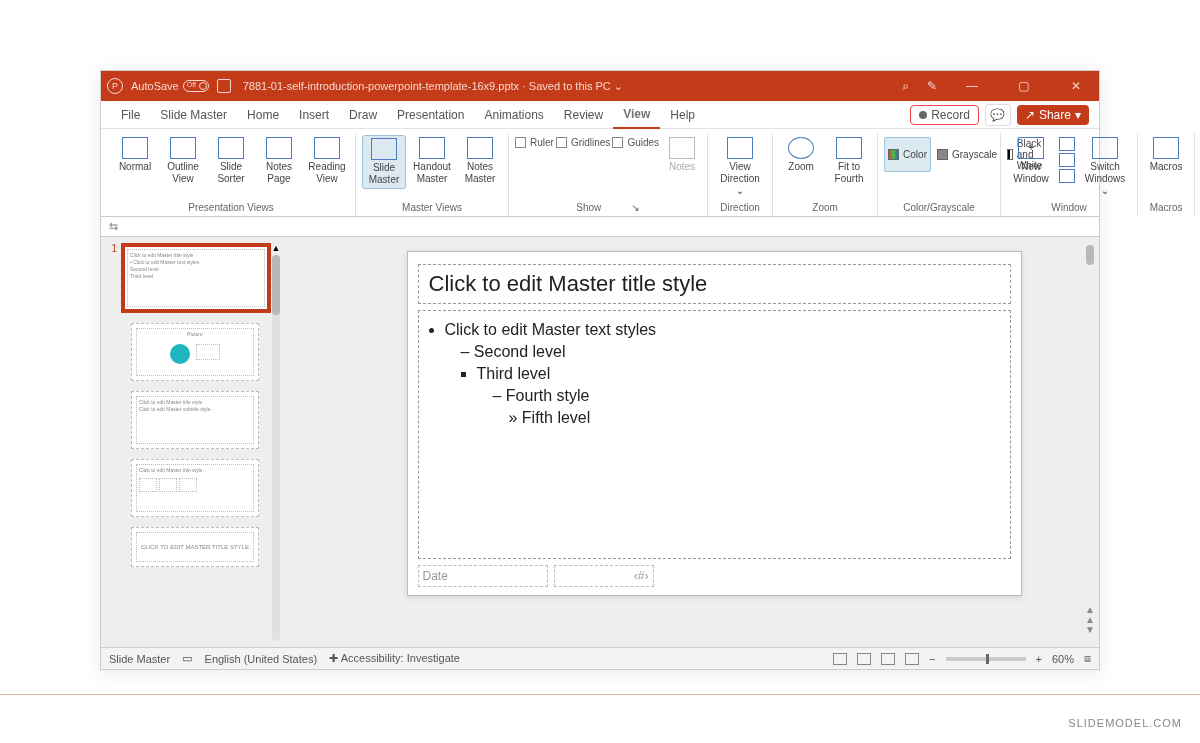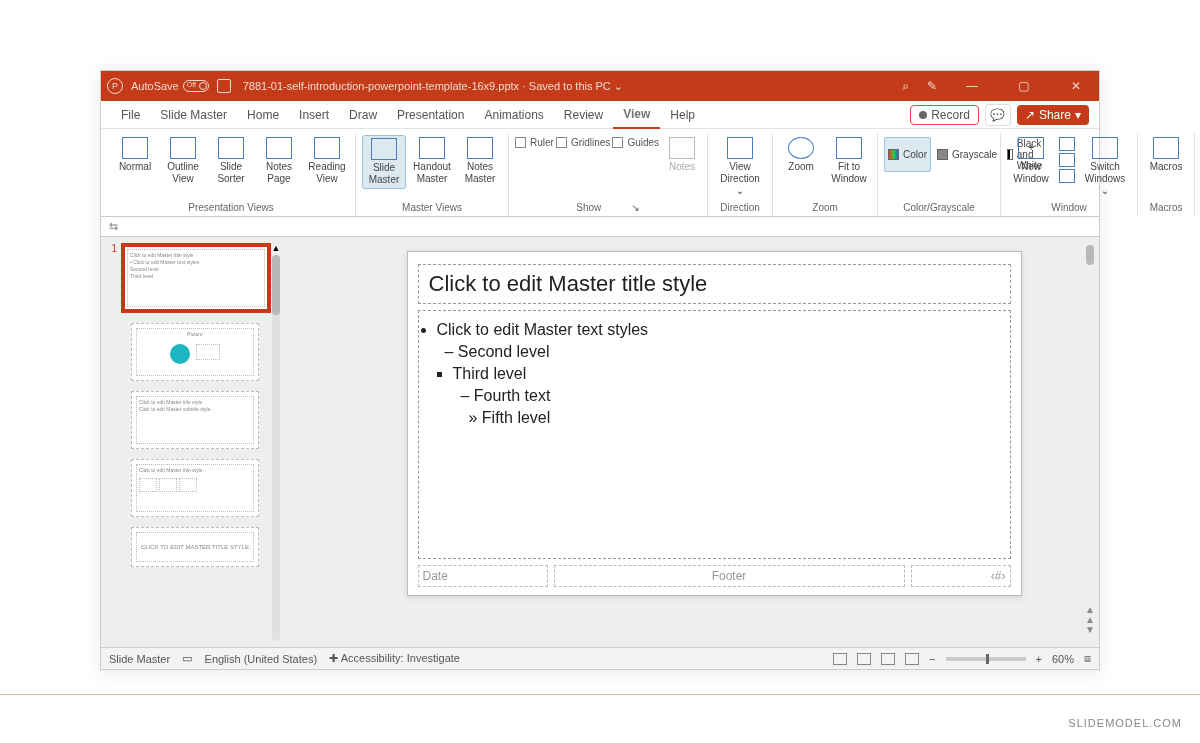--- a/index.html
+++ b/index.html
@@ -66,21 +66,21 @@
   .thumb-inner { position:absolute;inset:4px;border:1px dotted #bbb;font-size:5px;color:#888;padding:2px;overflow:hidden; display:flex;flex-direction:column;gap:1px;}
   .tscroll { width:10px; display:flex;flex-direction:column;align-items:center; }
   .tscroll .track{ flex:1;width:8px;background:#e0e0e0;border-radius:4px;position:relative;margin-top:2px; }
   .tscroll .th { position:absolute;top:0;width:8px;height:60px;background:#b8b8b8;border-radius:4px; }
 
   .canvas-area { flex:1; display:flex; justify-content:center; align-items:flex-start; padding:14px 20px 10px 60px; position:relative; }
   .slide { width:615px; height:345px; background:#fff; border:1px solid #bbb; box-shadow:0 2px 6px rgba(0,0,0,0.1); padding:12px 10px 8px; display:flex;flex-direction:column; }
   .ph { border:1px dashed #999; padding:6px 10px; color:#222; }
   .ph-title { font-size:22px; font-weight:400; }
   .ph-body { flex:1; margin-top:6px; font-size:16px; }
-  .ph-body ul{margin:4px 0 0 8px;padding:0;}
+  .ph-body ul{margin:4px 0 0 16px;padding:0;}
   .ph-body li{margin:2px 0;}
   .l2{list-style:none;margin-left:20px;}
   .l2::before{content:"– ";}
   .l4{list-style:none;margin-left:20px;}
   .l4::before{content:"– ";}
   .l5{list-style:none;margin-left:20px;}
   .l5::before{content:"» ";}
   .ph-foot { display:flex; gap:6px; margin-top:6px; }
   .ph-f { border:1px dashed #bbb; font-size:12px; color:#999; text-align:center; padding:3px 4px; }
   .ph-f.d{flex:0 0 130px;text-align:left;}
@@ -230,21 +230,21 @@
       </div>
 
       <div class="rgroup">
         <div class="rrow">
           <div class="rbtn">
               <div class="ricon" style="border-radius:50%"></div>
               <span>Zoom</span>
             </div>
           <div class="rbtn">
               <div class="ricon"></div>
-              <span>Fit to Window</span>
+              <span>Fit to Fourth</span>
             </div>
         </div>
         <div class="glabel">Zoom</div>
       </div>
 
       <div class="rgroup">
         <div class="rrow">
             <div class="cklist" style="width:110px">
           <div class="colorrow sel">
                 <span class="sw" style="background:linear-gradient(90deg,#e33,#3c3,#36c)"></span>
@@ -353,32 +353,31 @@
         <div class="slide">
           <div class="ph ph-title">Click to edit Master title style</div>
           <div class="ph ph-body">
             <ul>
               <li>Click to edit Master text styles</li>
               <ul>
                   <li class="l2">Second level</li>
                 <ul>
                     <li>Third level</li>
                   <ul>
-                      <li class="l4">Fourth text</li>
+                      <li class="l4">Fourth style</li>
                     <ul>
                         <li class="l5">Fifth level</li>
                       </ul>
                   </ul>
                 </ul>
               </ul>
             </ul>
           </div>
           <div class="ph-foot">
             <div class="ph-f d">Date</div>
-            <div class="ph-f c">Footer</div>
             <div class="ph-f n">‹#›</div>
           </div>
         </div>
         <div class="vedge">
           <div class="thv"></div>
           <div class="varrows">▲<br>▲<br>▼</div>
         </div>
       </div>
     </div>
 

